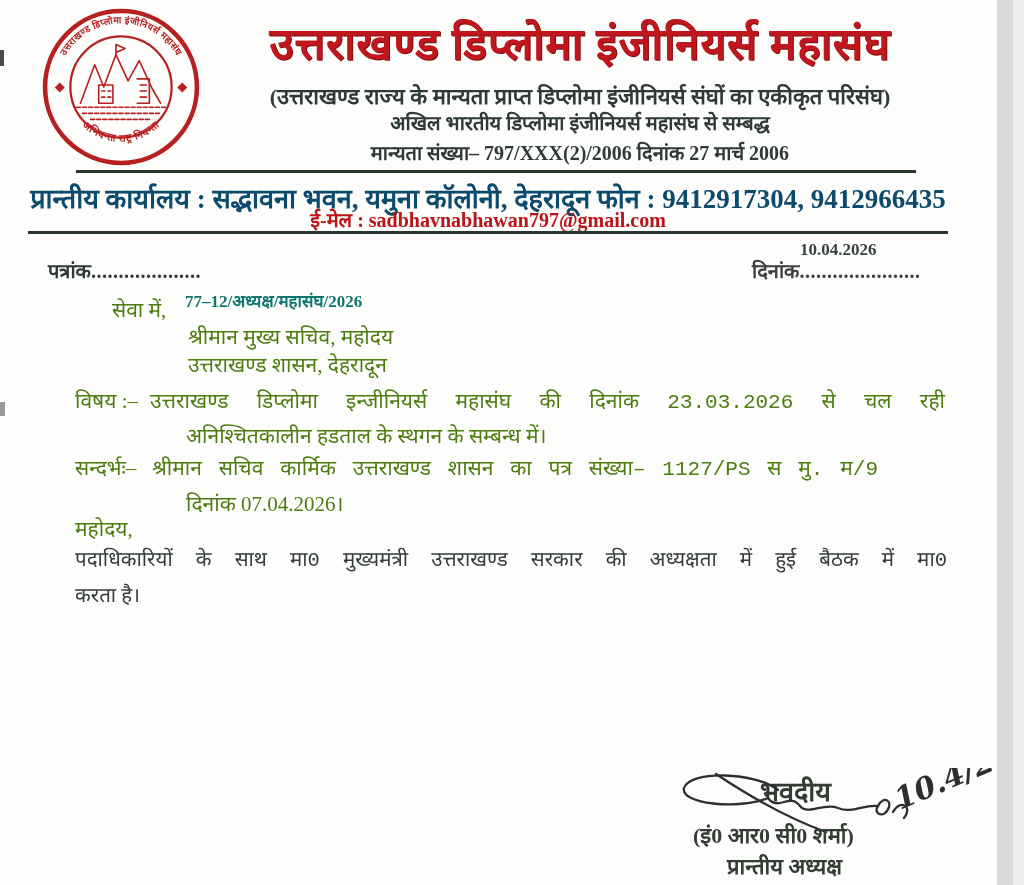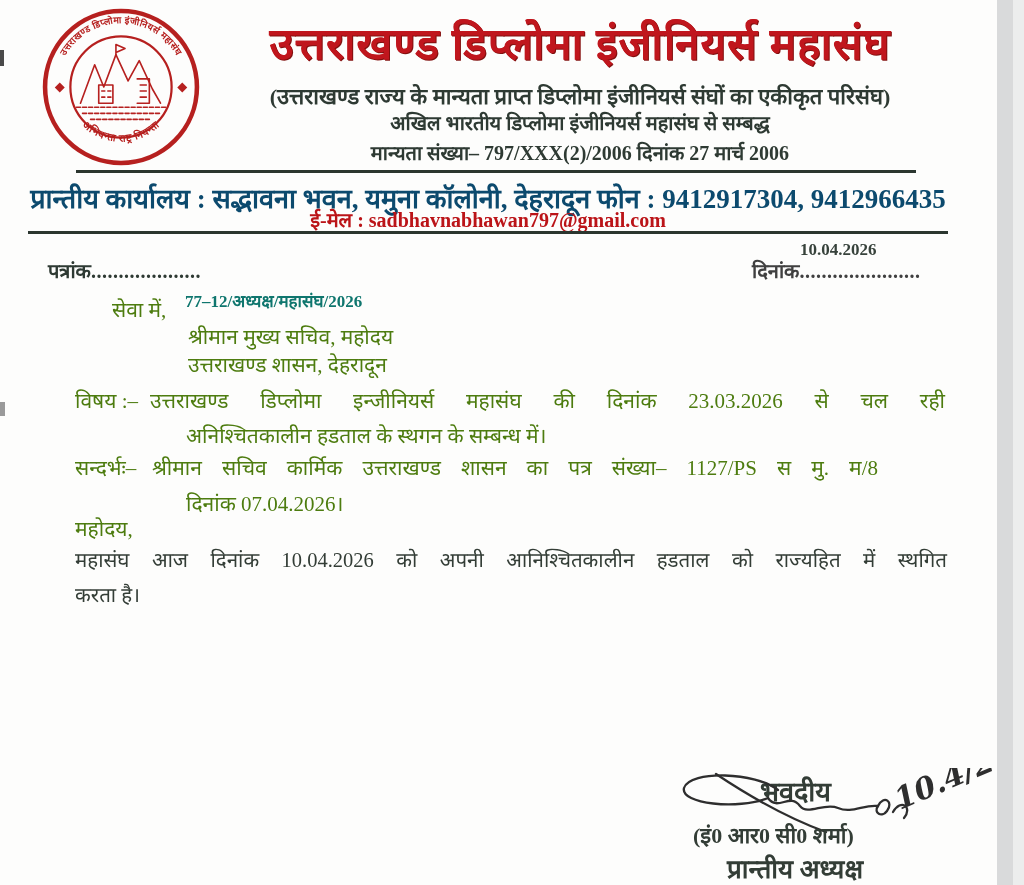--- a/index.html
+++ b/index.html
@@ -34,31 +34,31 @@
 
   
   .ref-number{left:185px;top:241px;font-size:17px;font-weight:700;color:#0f766e;margin-top:48px;}
   .ref-group{left:48px;top:257px;font-size:20px;font-weight:700;color:#2e3a33;}
   .date-value{left:800px;top:240px;font-size:17px;font-weight:700;color:#37423b;}
   .date-group{left:752px;top:257px;font-size:20px;font-weight:700;color:#404040;}
   .dots{letter-spacing:0.5px;font-weight:700;}
 
   
   .t21{font-size:21px;font-weight:500;color:#4d7c0f;}
-  .jline{text-align:justify;text-align-last:justify;}
+  .jline{text-align:justify;text-align-last:justify;font-family:Liberation Mono, monospace;}
   .para{position:absolute;left:75px;top:543px;width:872px;font-size:20.5px;font-weight:500;color:#333d36;}
   .para .pline{line-height:35px;height:35px;overflow:visible;}
   .para .indent{text-indent:95px;}
 
   
   .sig-svg{position:absolute;left:628px;top:768px;width:380px;height:80px;}
   .sig-text{fill:#2e2e2e;font-size:30px;font-style:italic;font-weight:600;font-family:"DejaVu Serif",serif;}
   .closing{left:760px;top:772px;font-size:27px;font-weight:600;}
   .sig-name{left:693px;top:819px;font-size:22px;font-weight:600;}
-  .sig-title{left:727px;top:850px;font-size:26px;font-weight:600;}
+  .sig-title{left:727px;top:850px;font-size:22px;font-weight:600;}
 
   
   .edge-band1{position:absolute;left:997px;top:0;width:16px;height:885px;background:#d9dadb;}
   .edge-band2{position:absolute;left:1013px;top:0;width:11px;height:885px;background:#eceded;}
   .speck1{position:absolute;left:0;top:50px;width:4px;height:16px;background:#4a4a4a;}
   .speck2{position:absolute;left:0;top:402px;width:5px;height:14px;background:#9a9a9a;}
 </style>
 </head>
 <body>
 
@@ -117,27 +117,27 @@
 
   <div class="abs t21" style="left:112px;top:295px;">सेवा में,</div>
   <div class="abs t21" style="left:188px;top:322px;">श्रीमान मुख्य सचिव, महोदय</div>
   <div class="abs t21" style="left:188px;top:350px;">उत्तराखण्ड शासन, देहरादून</div>
 
   <div class="abs t21" style="left:75px;top:386px;">विषय :–</div>
   <div class="abs t21 jline" style="left:150px;top:386px;width:795px;white-space:normal;">उत्तराखण्ड डिप्लोमा इन्जीनियर्स महासंघ की दिनांक 23.03.2026 से चल रही</div>
   <div class="abs t21" style="left:186px;top:421px;">अनिश्चितकालीन हडताल के स्थगन के सम्बन्ध में।</div>
 
   <div class="abs t21" style="left:75px;top:453px;">सन्दर्भः–</div>
-  <div class="abs t21 jline" style="left:152px;top:453px;width:726px;white-space:normal;">श्रीमान सचिव कार्मिक उत्तराखण्ड शासन का पत्र संख्या– 1127/PS स मु. म/8</div>
+  <div class="abs t21 jline" style="left:152px;top:453px;width:726px;white-space:normal;">श्रीमान सचिव कार्मिक उत्तराखण्ड शासन का पत्र संख्या– 1127/PS स मु. म/9</div>
   <div class="abs t21" style="left:186px;top:489px;">दिनांक 07.04.2026।</div>
 
   <div class="abs t21" style="left:75px;top:514px;">महोदय,</div>
 
   <div class="para">
-    <div class="pline jline">महासंघ आज दिनांक 10.04.2026 को अपनी आनिश्चितकालीन हडताल को राज्यहित में स्थगित</div>
+    <div class="pline jline">पदाधिकारियों के साथ मा0 मुख्यमंत्री उत्तराखण्ड सरकार की अध्यक्षता में हुई बैठक में मा0</div>
     <div class="pline">करता है।</div>
   </div>
 
   <div class="abs closing">भवदीय</div>
   <svg class="sig-svg" viewBox="0 0 380 80">
     <g fill="none" stroke="#2e2e2e" stroke-width="2.3" stroke-linecap="round">
       <path d="M 150,22 C 128,4 62,2 56,20 C 52,36 110,42 140,30"></path>
       <path d="M 88,6 C 112,22 154,48 198,64"></path>
       <path d="M 140,30 C 150,44 162,24 172,38 C 180,48 196,34 210,40 C 224,46 236,36 250,38"></path>
       <path d="M 250,38 c 6,-12 16,-4 9,5 c -5,7 -14,2 -9,-5"></path>

